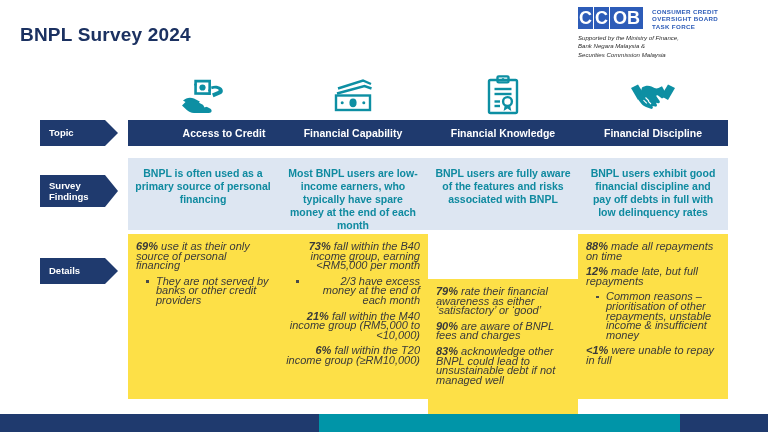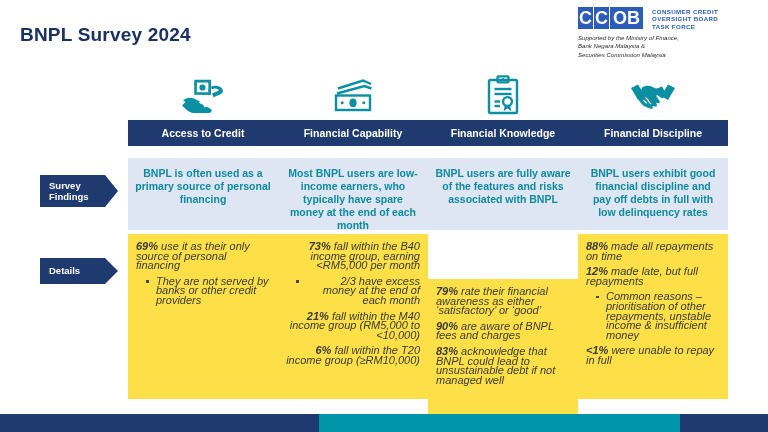--- a/index.html
+++ b/index.html
@@ -182,31 +182,34 @@
     <svg width="48" height="36" viewBox="0 0 48 36">
       <g fill="#0d8fa3">
         <path d="M2 11 L9 7.5 L16 19 L9 23 Z"></path>
         <path d="M46 11 L39 7.5 L32 19 L39 23 Z"></path>
         <path d="M13 10.5 C16 8.5 19.5 8 22.5 9.5 L25.5 11 C26.8 11.6 28.2 11.6 29.5 11 L33 9.3 L38 18.5 L33 21.5 L29 18.5 C28 17.8 27 18.5 27.5 19.5 L30.5 23.8 C31.3 25 30.6 26.4 29.2 26.2 L27 25.8 L27.8 27.4 C28.4 28.6 27.5 29.9 26.2 29.6 L23.5 29 L23.8 30 C24.2 31.2 23.1 32.2 21.9 31.8 L17 30 C15 29.3 13.3 28 12 26.3 L9.5 23 Z"></path>
         <path d="M16.5 20.5 L20 24 M14.5 23.2 L17.8 26.4 M19.2 24.2 L22 27" stroke="#ffffff" stroke-width="1.1" fill="none"></path>
       </g>
     </svg>
   </div>
 
+  <div class="rowlabel" style="top:120px;width:78px;height:26px;">
+    <span>Topic</span>
+  </div>
   <div class="rowlabel" style="top:175px;width:78px;height:32px;">
     <span>
       <span>Survey</span><br>
       <span>Findings</span>
     </span>
   </div>
   <div class="rowlabel" style="top:258px;width:78px;height:26px;">
     <span>Details</span>
   </div>
 
-  <div class="colhead" style="left:128px;width:150px;">
+  <div class="colhead" style="left:128px;width:150px;padding-left:21px;">
     <span>Access to Credit</span>
   </div>
   <div class="finding" style="left:128px;top:158px;width:150px;height:72px;">
     <span>BNPL is often used as a primary source of personal financing</span>
   </div>
   <div class="details" style="left:128px;top:234px;width:150px;height:165px;">
     <p><b>69%</b><span> use it as their only source of personal financing</span></p>
     <ul>
       <li>They are not served by banks or other credit providers</li>
     </ul>
@@ -229,21 +232,21 @@
 
   <div class="colhead" style="left:428px;width:150px;">
     <span>Financial Knowledge</span>
   </div>
   <div class="finding" style="left:428px;top:158px;width:150px;height:72px;">
     <span>BNPL users are fully aware of the features and risks associated with BNPL</span>
   </div>
   <div class="details" style="left:428px;top:234px;width:150px;height:165px;margin-top:45px;">
     <p><b>79%</b><span> rate their financial awareness as either ‘satisfactory’ or ‘good’</span></p>
     <p><b>90%</b><span> are aware of BNPL fees and charges</span></p>
-    <p><b>83%</b><span> acknowledge that BNPL could lead to unsustainable debt if not managed well</span></p>
+    <p><b>83%</b><span> acknowledge other BNPL could lead to unsustainable debt if not managed well</span></p>
   </div>
 
   <div class="colhead" style="left:578px;width:150px;">
     <span>Financial Discipline</span>
   </div>
   <div class="finding" style="left:578px;top:158px;width:150px;height:72px;">
     <span>BNPL users exhibit good financial discipline and pay off debts in full with low delinquency rates</span>
   </div>
   <div class="details" style="left:578px;top:234px;width:150px;height:165px;">
     <p><b>88%</b><span> made all repayments on time</span></p>

